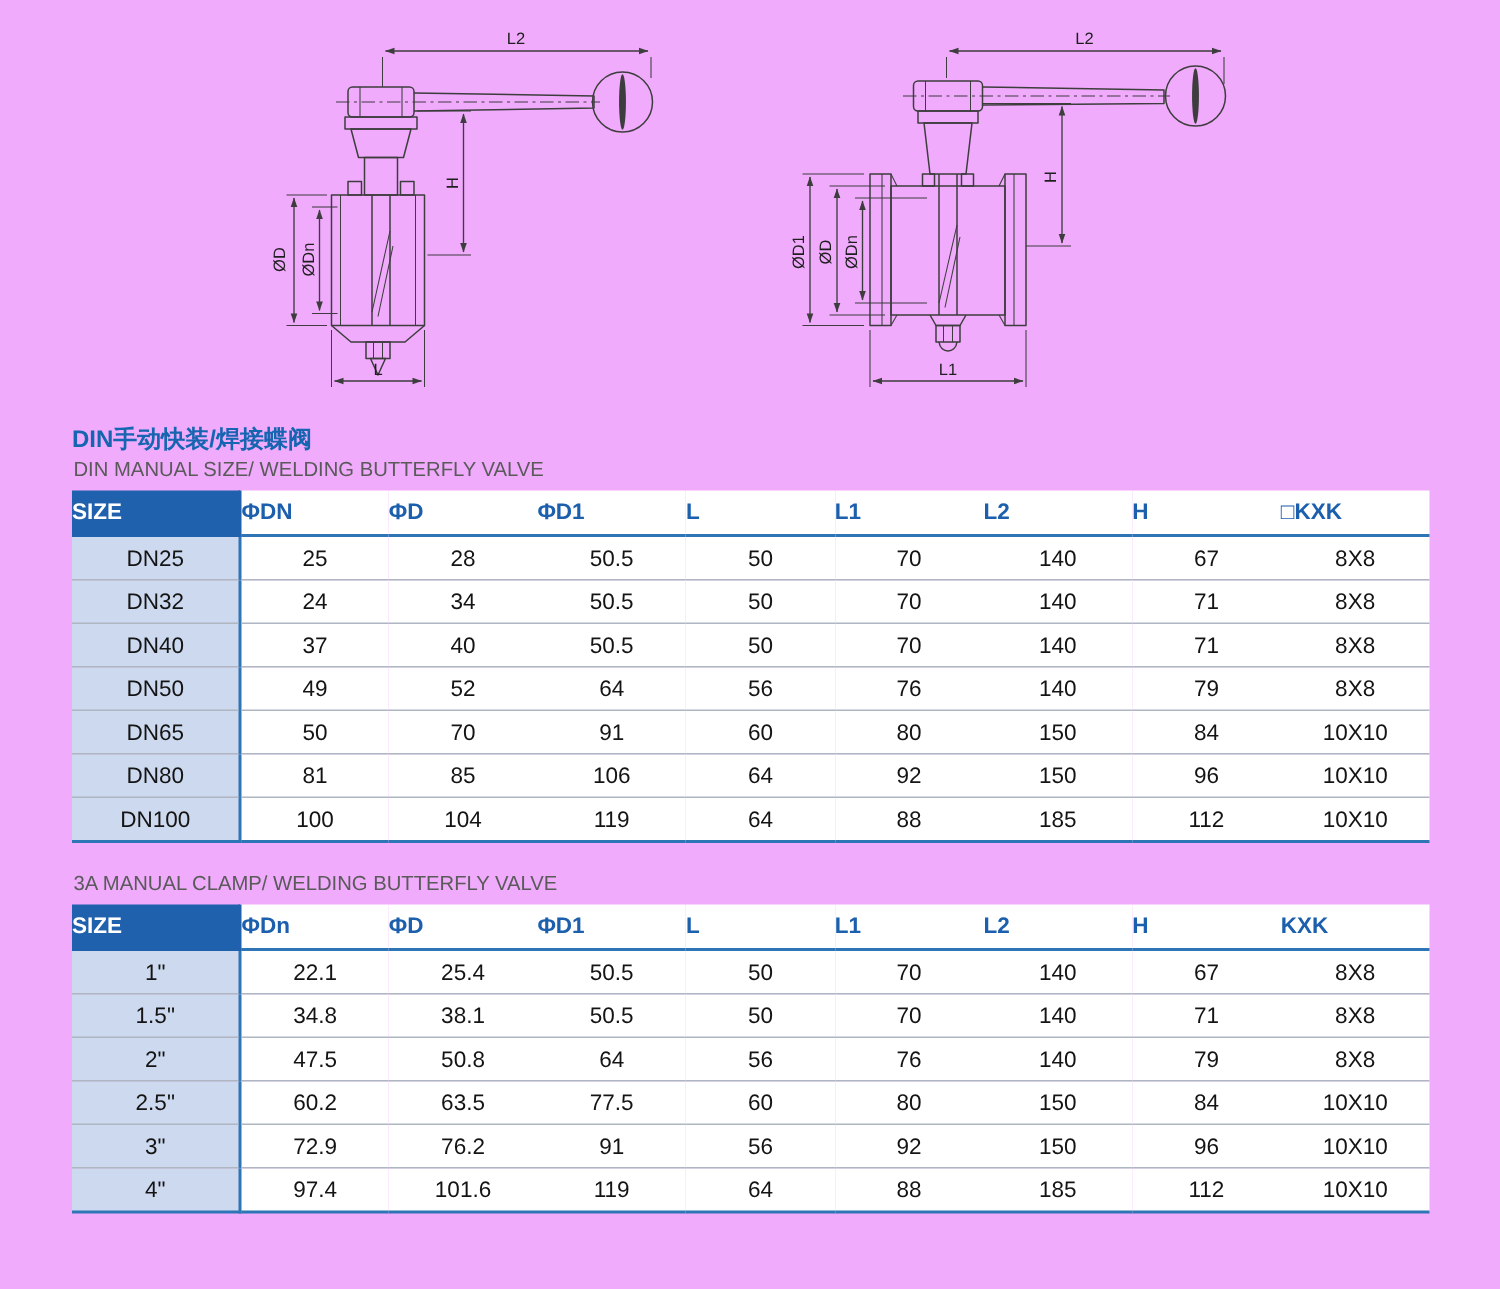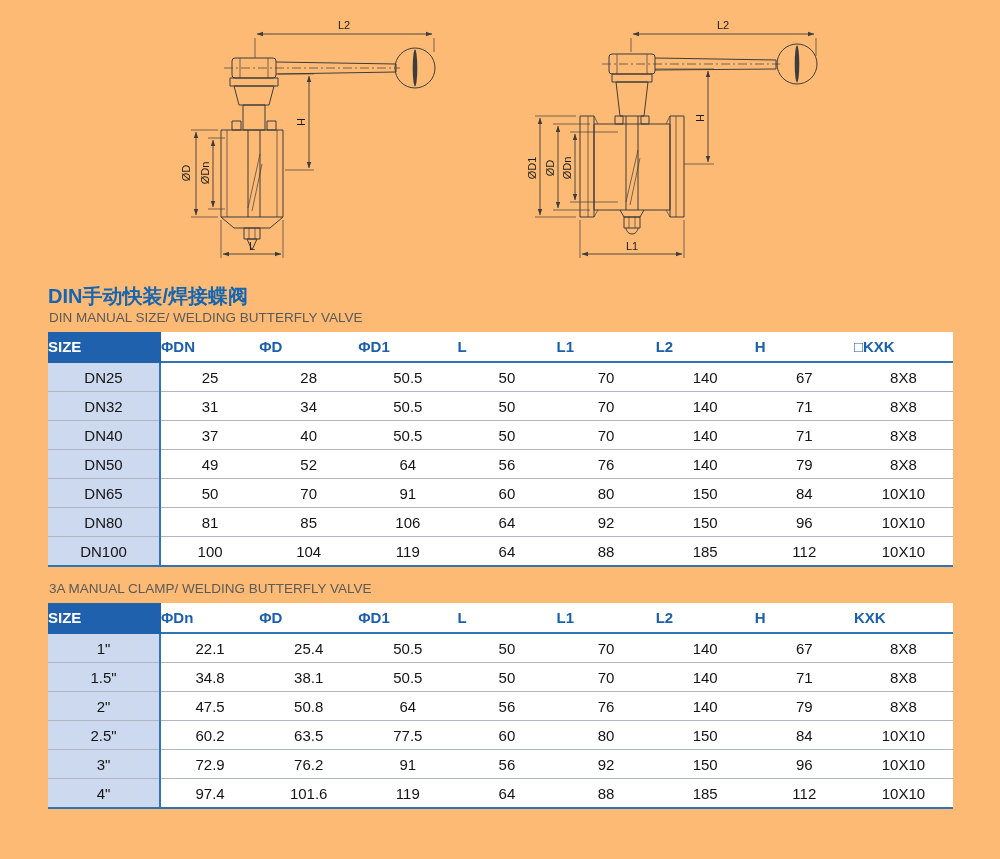--- a/index.html
+++ b/index.html
@@ -1,30 +1,30 @@
 <!DOCTYPE html>
 <html><head>
 <meta charset="utf-8">
 <style>
   html,body{margin:0;padding:0;background:#fff;font-family:"Liberation Sans",sans-serif;}
-  .page{position:relative;width:1000px;height:859px;background:#fdba74;overflow:hidden;}
+  .page{position:relative;width:1000px;height:859px;background:#f0abfc;overflow:hidden;}
 
   
   .drawings{position:absolute;top:12px;left:168px;display:flex;gap:50px;}
   svg .ln{stroke:#3d3d3d;stroke-width:1;fill:none;stroke-linejoin:round;}
   svg .ln2{stroke:#3d3d3d;stroke-width:.7;fill:none;}
   svg .dim{stroke:#3d3d3d;stroke-width:.9;fill:none;}
   svg .cl{stroke:#3d3d3d;stroke-width:.7;stroke-dasharray:9 3 2 3;fill:none;}
   svg text{font-size:11px;fill:#1e1e1e;}
 
   
   .section{position:absolute;left:48px;width:905px;}
   #din-section{top:285px;}
   #a3-section{top:579px;}
-  .title-cn{font-size:20px;font-weight:bold;color:#1565b1;margin:0;line-height:1.15;}
+  .title-cn{font-size:16px;font-weight:bold;color:#1565b1;margin:0;line-height:1.15;}
   .title-en{font-size:13.5px;color:#5a5a5a;margin:2px 0 7px 1px;}
 
   
   table{border-collapse:collapse;width:100%;table-layout:fixed;font-size:15px;color:#141414;}
   thead th{height:29px;font-weight:700;color:#1b5fad;padding:0;text-align:left;
            border-bottom:2px solid #2e75b6;background:#fff;}
   thead th:first-child{background:#2061ae;color:#ffffff;border-right:2px solid #2061ae;
            border-bottom-color:#2061ae;}
   tbody td{height:28px;text-align:center;padding:0;background:#fff;border-bottom:1px solid #aeb6c2;}
   tbody td:first-child{background:#cdd9ee;border-right:2px solid #2e75b6;}
@@ -219,21 +219,21 @@
             <td>28</td>
             <td>50.5</td>
             <td>50</td>
             <td>70</td>
             <td>140</td>
             <td>67</td>
             <td>8X8</td>
           </tr>
           <tr>
             <td>DN32</td>
-            <td>31</td>
+            <td>24</td>
             <td>34</td>
             <td>50.5</td>
             <td>50</td>
             <td>70</td>
             <td>140</td>
             <td>71</td>
             <td>8X8</td>
           </tr>
           <tr>
             <td>DN40</td>

